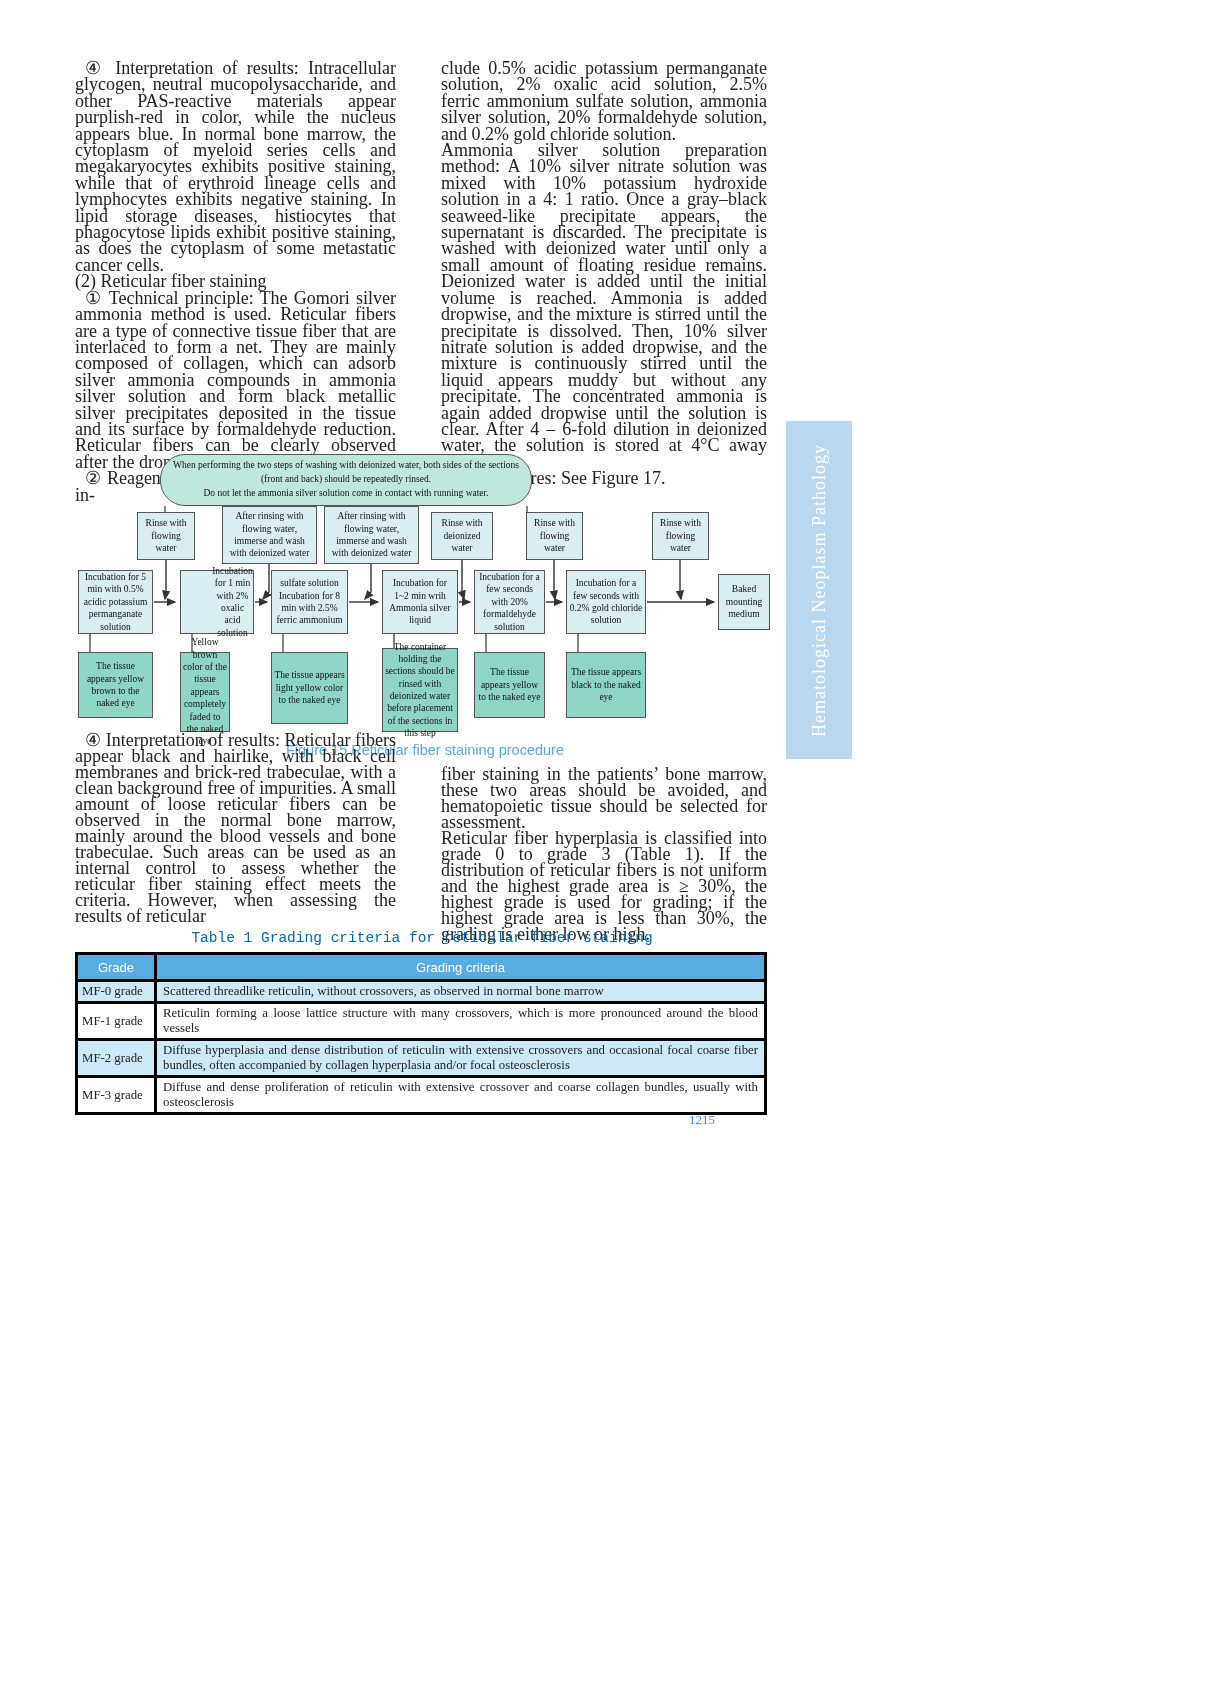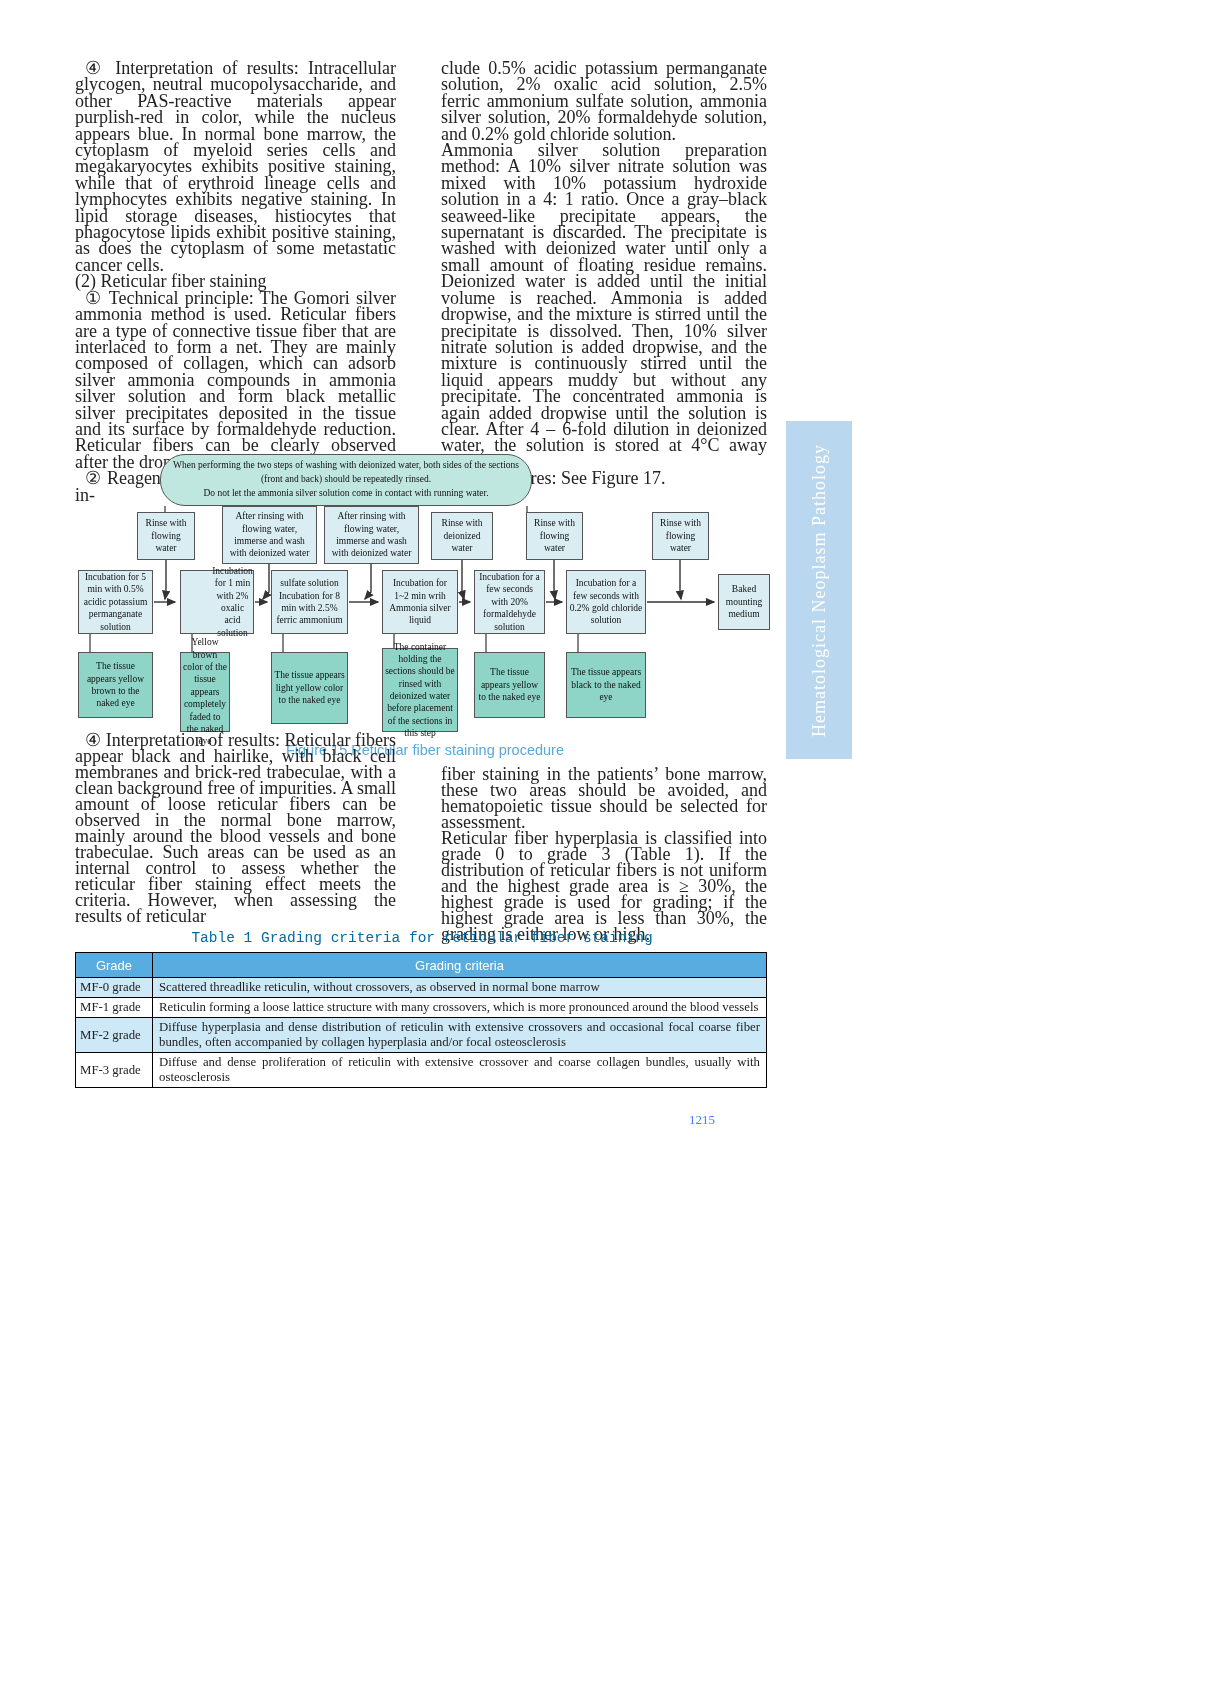--- a/index.html
+++ b/index.html
@@ -36,21 +36,21 @@
 
   
   .table-caption{
     position:absolute;left:76px;top:930px;width:692px;text-align:center;
     font-family:Liberation Mono, monospace;font-size:14.5px;color:#0369a1;
   }
   table.grading{
     position:absolute;left:75px;top:952px;width:692px;border-collapse:collapse;
     font-size:12.8px;line-height:15px;
   }
-  table.grading th, table.grading td{border:1px solid #000000;padding:2px 6px;}
+  table.grading th, table.grading td{border:3px solid #000000;padding:2px 6px;}
   table.grading th{
     background:#58acdf;color:#fff;font-family:"Liberation Sans", sans-serif;
     font-weight:normal;font-size:13px;height:20px;
   }
   table.grading td.grade{width:66px;white-space:nowrap;text-align:left;padding-left:4px;}
   table.grading td.crit{text-align:justify;}
   table.grading tr.alt{background:#cde9f7;border-radius:9px;}
 
   
   .page-number{position:absolute;left:640px;top:1112px;width:75px;text-align:right;font-size:13px;color:#3b82f6;}

